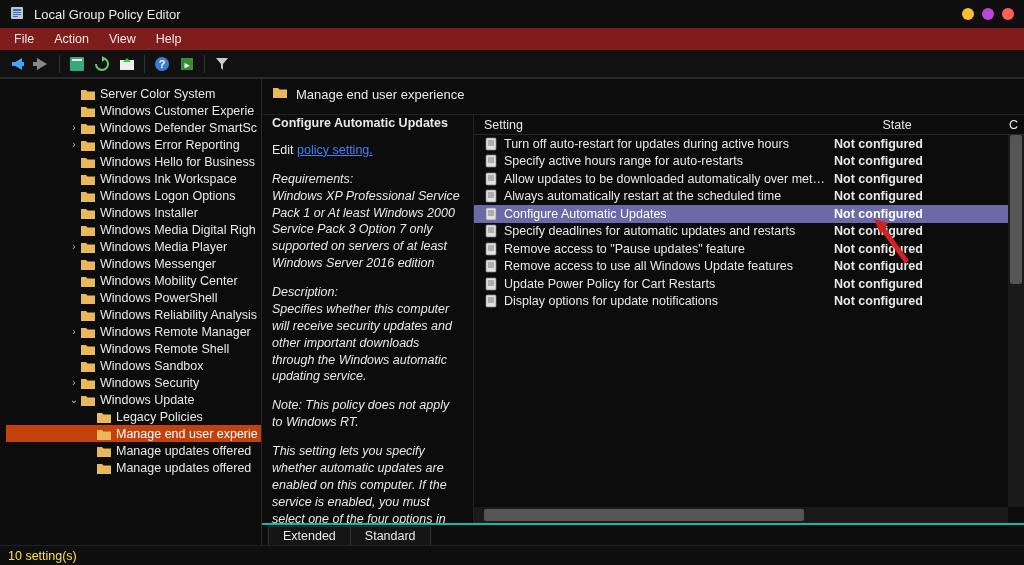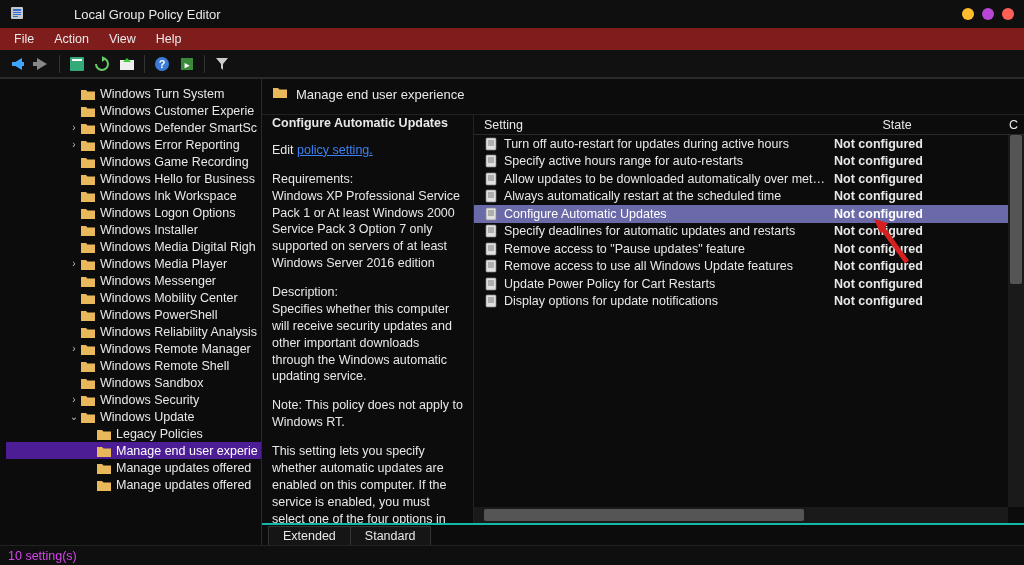--- a/index.html
+++ b/index.html
@@ -1,19 +1,19 @@
 <!DOCTYPE html>
 <html><head>
 <meta charset="utf-8">
 <style>
 * { margin: 0; padding: 0; box-sizing: border-box; font-family: "Segoe UI", Arial, sans-serif; }
 html, body { width: 1024px; height: 565px; background: #0a0a0a; color: #e8e8e8; font-size: 12px; overflow: hidden; }
 
 
-.titlebar { height: 28px; display: flex; align-items: center; padding: 0 10px; background: #0f0f0f; gap: 40px; }
+.titlebar { height: 28px; display: flex; align-items: center; padding: 0 10px; background: #0f0f0f; }
 .titlebar .icon { width: 16px; height: 16px; margin-right: 8px; }
 .titlebar .title { flex: 1; font-size: 13px; }
 .mac-dots { display: flex; gap: 8px; }
 .mac-dot { width: 12px; height: 12px; border-radius: 50%; }
 .dot-y { background: #ffbd2e; }
 .dot-p { background: #b846d6; }
 .dot-r { background: #ff5f56; }
 
 
 .menubar { height: 22px; display: flex; align-items: center; padding: 0 6px; gap: 4px; background: #7f1d1d; }
@@ -29,34 +29,34 @@
 
 
 .tree-panel { width: 262px; height: 100%; overflow: hidden; border-right: 1px solid #2a2a2a; background: #0c0c0c; position: relative; padding-top: 6px; }
 .tree { padding-left: 6px; }
 .tree-node { display: flex; align-items: center; height: 17px; white-space: nowrap; cursor: pointer; }
 .tree-node .exp { width: 12px; text-align: center; font-size: 10px; color: #bbb; flex-shrink: 0; }
 .tree-node .folder { width: 16px; height: 14px; margin-right: 4px; flex-shrink: 0; }
 .tree-node .label { font-size: 12.5px; }
 .indent-0 { padding-left: 62px; }
 .indent-1 { padding-left: 78px; }
-.tree-node.selected { background: #4c1d95; }
+.tree-node.selected { background: #c2410c; }
 .tree-node.selected .label { color: #fff; }
 
 
 .content { flex: 1; display: flex; flex-direction: column; background: #0c0c0c; }
 .content-header { display: flex; align-items: center; padding: 6px 2px 10px 10px; gap: 8px; border-bottom: 1px solid #222; }
 .content-header .label { font-size: 13px; }
 
 .content-body { flex: 1; display: flex; overflow: hidden; }
 .desc-panel { width: 212px; padding: 0 10px 10px 10px; overflow: hidden; font-size: 12.5px; line-height: 1.35; border-right: 1px solid #222; }
 .desc-title { font-weight: bold; margin-bottom: 10px; }
 .desc-edit { margin-bottom: 12px; }
 .desc-edit a { color: #3b82f6; text-decoration: underline; }
-.desc-sect { margin-bottom: 12px; white-space: normal; }
+.desc-sect { margin-bottom: 12px; white-space: normal; font-style: italic; }
 
 .settings-panel { flex: 1; overflow: hidden; position: relative; }
 .settings-head { display: flex; height: 20px; border-bottom: 1px solid #2a2a2a; }
 .col-setting { width: 352px; padding-left: 10px; display: flex; align-items: center; font-size: 12.5px; }
 .col-state { width: 142px; text-align: center; display: flex; align-items: center; justify-content: center; font-size: 12.5px; }
 .col-c { flex: 1; text-align: center; display: flex; align-items: center; justify-content: flex-end; padding-right: 6px; font-size: 12.5px; }
 
 .settings-list { position: absolute; top: 20px; left: 0; right: 0; bottom: 16px; overflow: hidden; }
 .setting-row { display: flex; height: 17.5px; align-items: center; cursor: pointer; }
 .setting-row .icon { width: 16px; height: 14px; margin: 0 4px 0 10px; flex-shrink: 0; }
@@ -67,21 +67,21 @@
 .vscroll { position: absolute; top: 20px; right: 0; bottom: 16px; width: 16px; background: #1a1a1a; }
 .vscroll-thumb { position: absolute; left: 2px; right: 2px; top: 0; height: 40%; background: #555; border-radius: 2px; }
 .hscroll { position: absolute; left: 0; right: 16px; bottom: 0; height: 16px; background: #1a1a1a; }
 .hscroll-thumb { position: absolute; top: 2px; bottom: 2px; left: 10px; width: 60%; background: #555; border-radius: 2px; }
 
 
 .tabs { height: 22px; display: flex; align-items: flex-end; border-top: 2px solid #14b8a6; padding-left: 6px; }
 .tab { padding: 2px 14px; font-size: 12.5px; border: 1px solid #333; border-bottom: none; background: #151515; cursor: pointer; margin-right: -1px; }
 
 
-.status { height: 20px; display: flex; align-items: center; padding: 0 8px; background: #0f0f0f; border-top: 1px solid #222; font-size: 12.5px; color: #d946ef; }
+.status { height: 20px; display: flex; align-items: center; padding: 0 8px; background: #0f0f0f; border-top: 1px solid #222; font-size: 12.5px; color: #fde047; }
 
 
 .arrow-overlay { position: absolute; pointer-events: none; }
 
 
 .folder-svg { fill: #e8b85a; }
 .doc-svg { fill: #e0e0e0; stroke: #888; }
 .gp-icon-bg { fill: #c8c8c8; }
 .gp-icon-fg { fill: #2a6fd6; }
 </style>
@@ -207,21 +207,21 @@
 
 <div class="main">
 
   <div class="tree-panel">
     <div class="tree" id="tree-container">
         <div class="tree-node indent-0">
           <span class="exp"></span>
           <span class="folder"><svg width="16" height="14">
               <use href="#folder-icon"></use>
             </svg></span>
-          <span class="label">Windows Turn System</span>
+          <span class="label">Server Color System</span>
         </div>
         <div class="tree-node indent-0">
           <span class="exp"></span>
           <span class="folder"><svg width="16" height="14">
               <use href="#folder-icon"></use>
             </svg></span>
           <span class="label">Windows Customer Experie</span>
         </div>
         <div class="tree-node indent-0">
           <span class="exp">›</span>
@@ -229,27 +229,20 @@
               <use href="#folder-icon"></use>
             </svg></span>
           <span class="label">Windows Defender SmartSc</span>
         </div>
         <div class="tree-node indent-0">
           <span class="exp">›</span>
           <span class="folder"><svg width="16" height="14">
               <use href="#folder-icon"></use>
             </svg></span>
           <span class="label">Windows Error Reporting</span>
-        </div>
-        <div class="tree-node indent-0">
-          <span class="exp"></span>
-          <span class="folder"><svg width="16" height="14">
-              <use href="#folder-icon"></use>
-            </svg></span>
-          <span class="label">Windows Game Recording</span>
         </div>
         <div class="tree-node indent-0">
           <span class="exp"></span>
           <span class="folder"><svg width="16" height="14">
               <use href="#folder-icon"></use>
             </svg></span>
           <span class="label">Windows Hello for Business</span>
         </div>
         <div class="tree-node indent-0">
           <span class="exp"></span>

